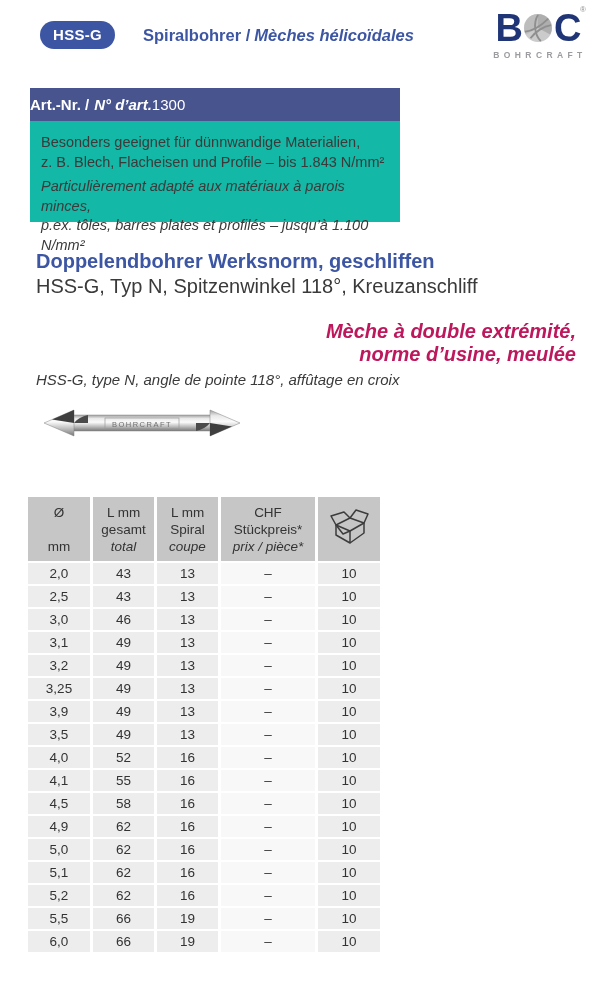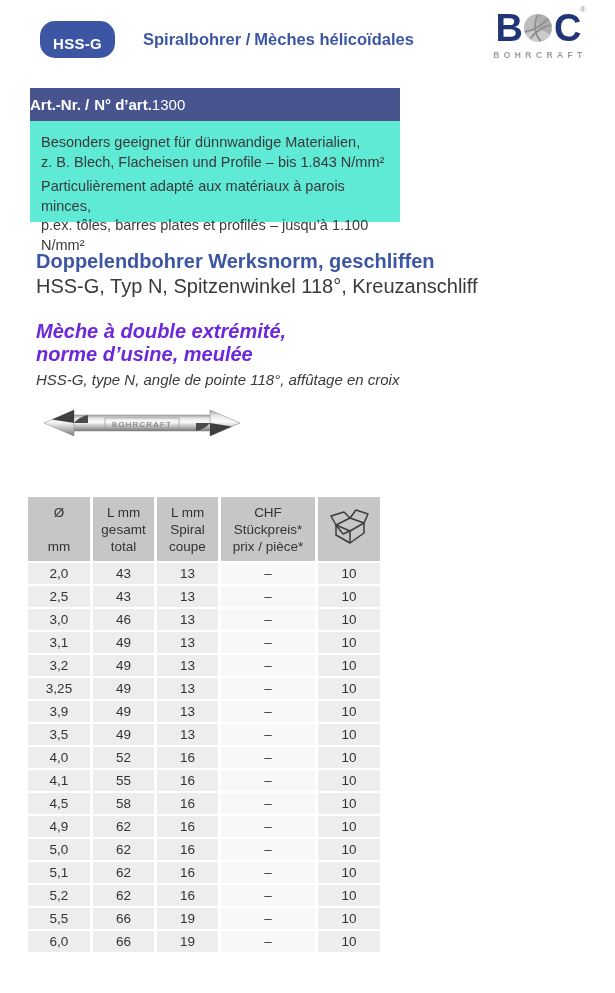--- a/index.html
+++ b/index.html
@@ -1,26 +1,26 @@
 <!DOCTYPE html>
 <html><head>
 <meta charset="utf-8">
 <style>
   html,body { margin:0; padding:0; background:#ffffff; }
   .page {
     position:relative; width:615px; height:993px; background:#ffffff;
     font-family:"Liberation Sans", sans-serif; color:#3a3a3a; overflow:hidden;
   }
-  .it { }
+  .it { font-style:italic; }
 
   
   .topbar { position:absolute; left:40px; top:21px; display:flex; align-items:center; }
   .badge {
     background:#3d56a3; color:#fff; font-weight:bold; font-size:15px;
-    padding:14px 13px 6px; border-radius:15px; letter-spacing:.3px;
+    padding:5px 13px 6px; border-radius:15px; letter-spacing:.3px;
   }
   .page-title { color:#3d56a3; font-weight:bold; font-size:16.5px; margin-left:28px; white-space:nowrap; }
   .page-title .fr { margin-left:4px; }
 
   
   .logo { position:absolute; left:488px; top:9px; width:100px; }
   .logo-row { display:flex; align-items:center; justify-content:center; position:relative; height:38px; }
   .logo-letter { font-size:38px; font-weight:bold; color:#1f3576; line-height:36px; letter-spacing:-1px; }
   .logo-sphere { margin:0 1px; }
   .reg { position:absolute; right:2px; top:-4px; font-size:8px; color:#8f8f8f; }
@@ -29,31 +29,31 @@
   
   .art-bar {
     position:absolute; left:30px; top:88px; width:370px; height:33px; background:#47548e;
     color:#fff; display:flex; align-items:center; box-sizing:border-box; font-size:15px;
   }
   .art-bar .b { font-weight:bold; }
   .art-bar .fr { margin-left:5px; font-weight:bold; }
   .art-bar .num { }
 
   .desc-box {
-    position:absolute; left:30px; top:121px; width:370px; height:101px; background:#5eead4;
+    position:absolute; left:30px; top:121px; width:370px; height:101px; background:#14b8a6;
     box-sizing:border-box; padding:12px 6px 0 11px; font-size:14.5px; line-height:19.5px;
   }
   .desc-box p { margin:0; }
   .desc-box .fr-p { margin-top:5px; }
 
   
   .product-block { position:absolute; left:36px; top:249px; width:540px; }
   .title-de { color:#3d56a3; font-size:20px; font-weight:bold; margin:0; line-height:24px; }
   .sub-de { font-size:20px; margin:3px 0 0; line-height:20px; }
-  .title-fr { color:#6d28d9; font-size:20px; font-weight:bold; font-style:italic; margin:24px 0 0; line-height:23px; }
+  .title-fr { color:#be185d; font-size:20px; font-weight:bold; font-style:italic; margin:24px 0 0; line-height:23px;text-align:right; }
   .sub-fr { font-size:15px; font-style:italic; margin:4px 0 0; line-height:20px; }
 
   .drill { position:absolute; left:42px; top:406px; }
 
   
   .spec-table {
     position:absolute; left:25px; top:495px;
     border-collapse:separate; border-spacing:3px 2px; table-layout:fixed;
     font-size:13.5px; color:#333;
   }

